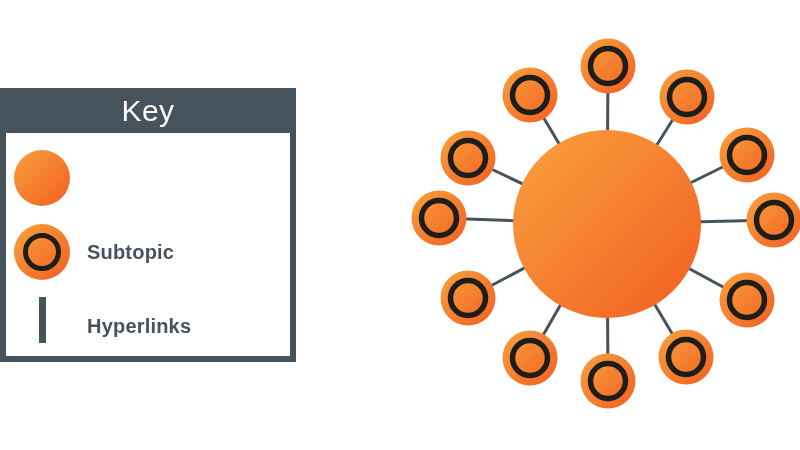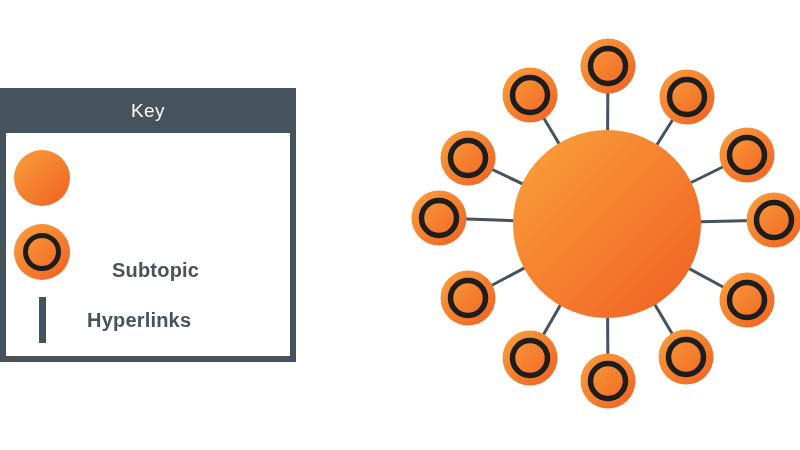--- a/index.html
+++ b/index.html
@@ -24,21 +24,21 @@
   }
   .key-header{
     margin:-6px -6px 0 -6px;
     height:45px;
     background:var(--slate,#46535d);
     text-align:center;
     line-height:45px;
   }
   .key-title{
     color:var(--key-title,#fafbfc);
-    font-size:19px;
+    font-size:30px;
     font-weight:400;
     letter-spacing:0.5px;
   }
   .glyph{
     position:absolute;
     width:56px;height:56px;
     border-radius:50%;
     background:linear-gradient(135deg,var(--orange-light,#f9a13c),var(--orange-dark,#f15f22));
   }
   .glyph-core{left:8px;top:56px;}
@@ -61,22 +61,22 @@
     position:absolute;
     left:81px;
     height:26px;line-height:26px;
     color:var(--slate,#46535d);
     font-size:20px;
     font-weight:700;
     letter-spacing:0.2px;
     white-space:nowrap;
   }
   .key-label-1{top:71px;}
-  .key-label-2{top:163px;margin-left:25px;}
-  .key-label-3{top:213px;text-align:right;}
+  .key-label-2{top:145px;}
+  .key-label-3{top:219px;text-align:right;}
   
   #diagram{
     position:absolute;
     left:0;top:0;
     width:800px;height:450px;
   }
 </style>
 </head>
 <body>
 

